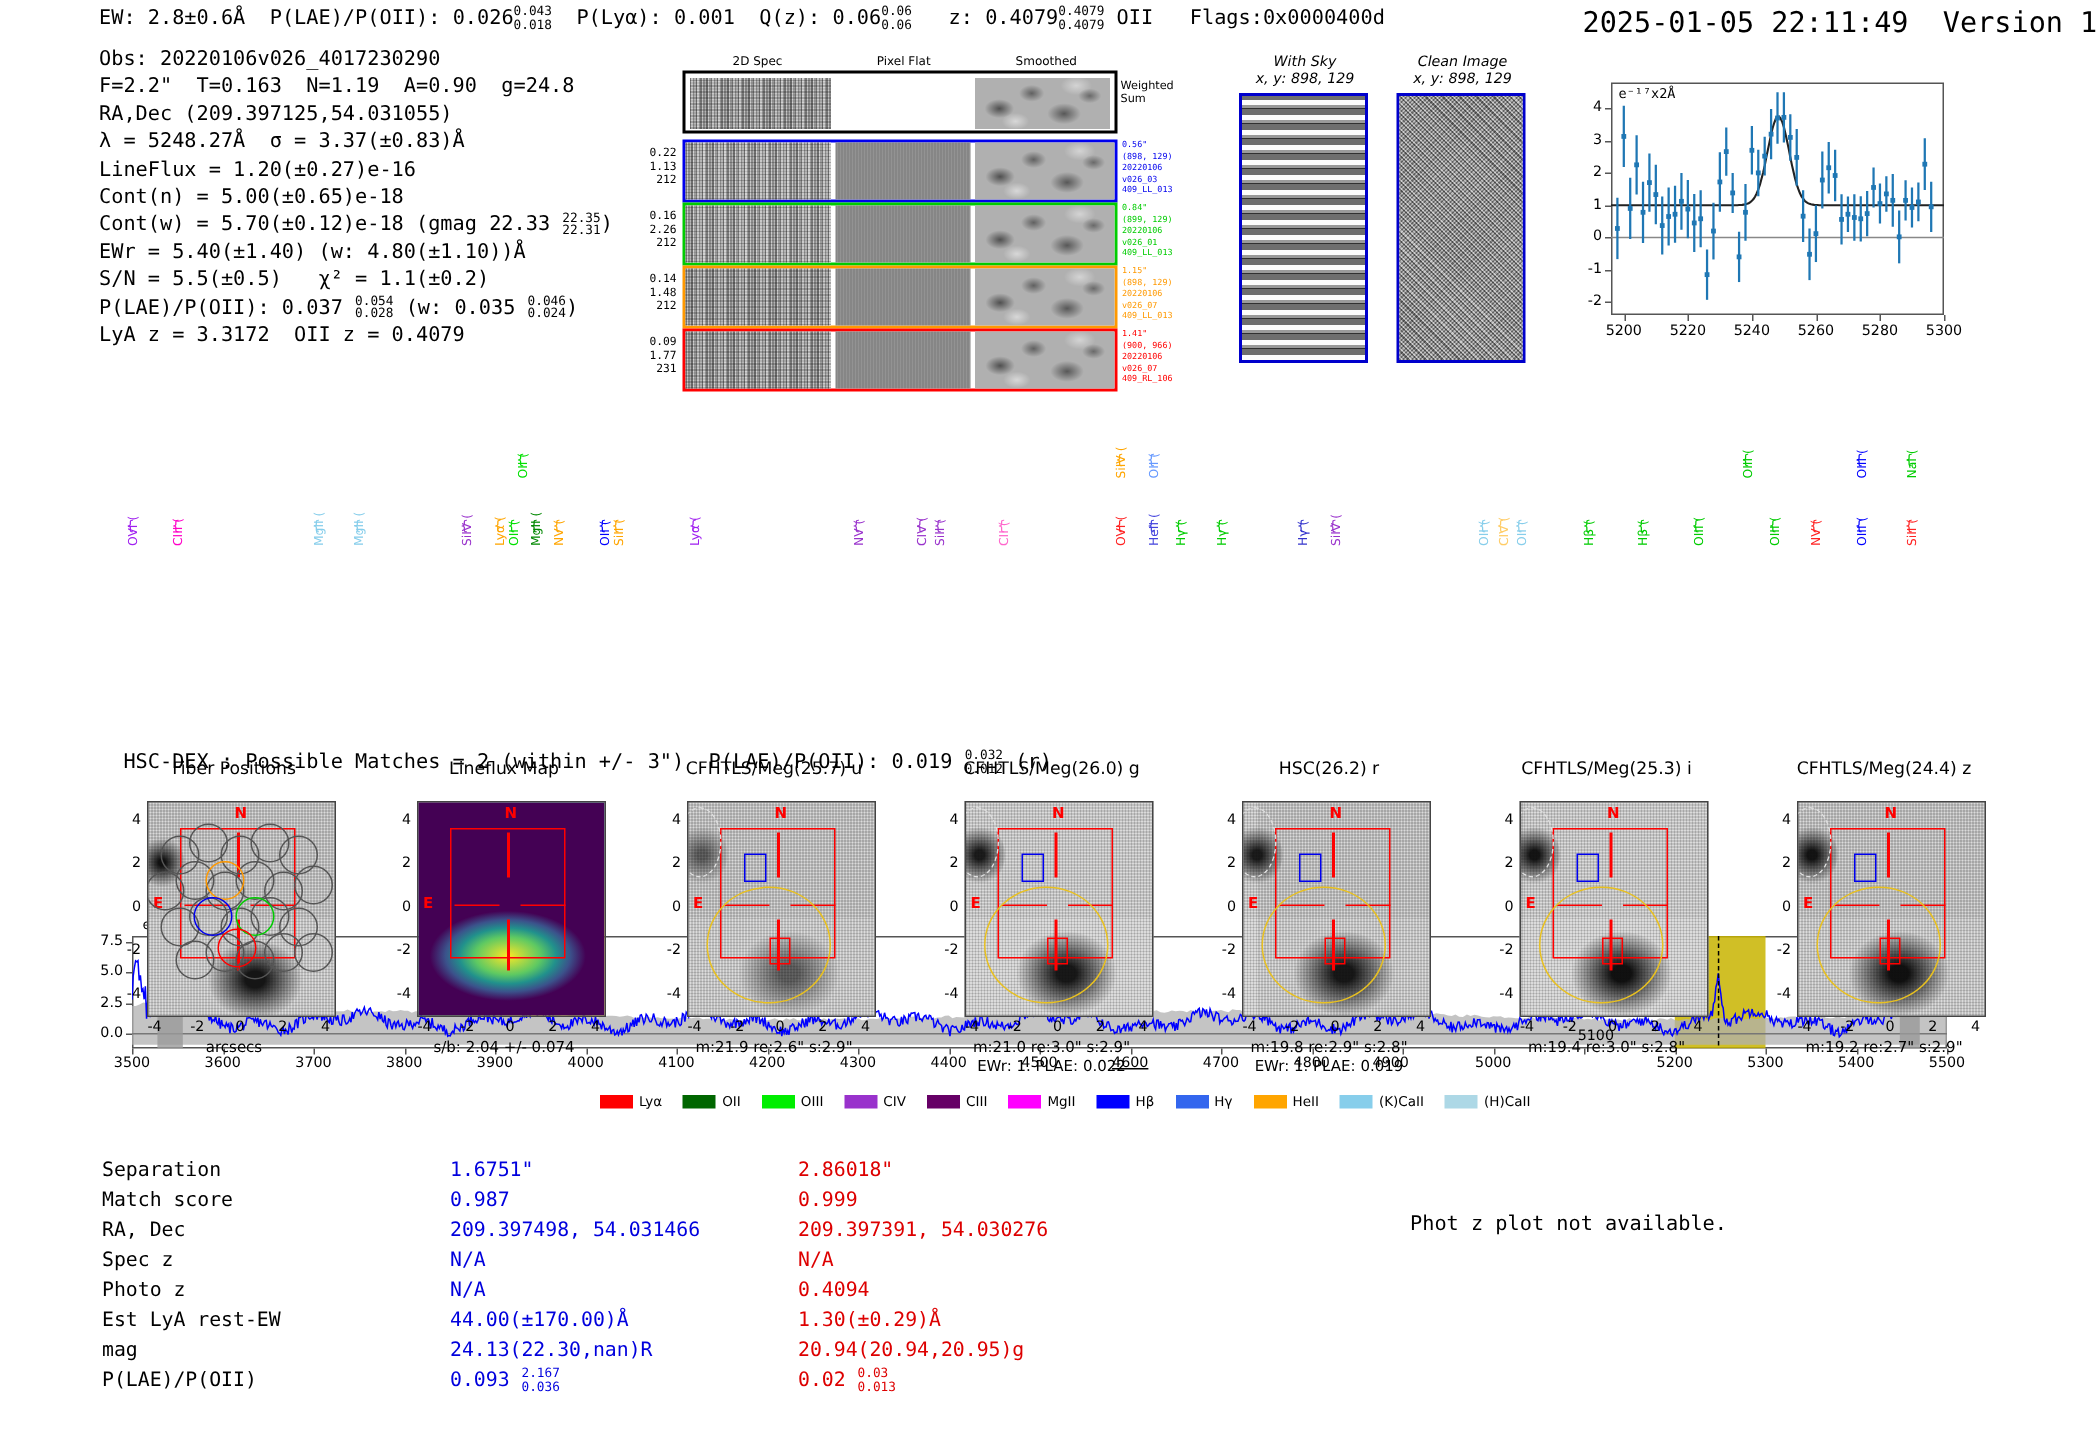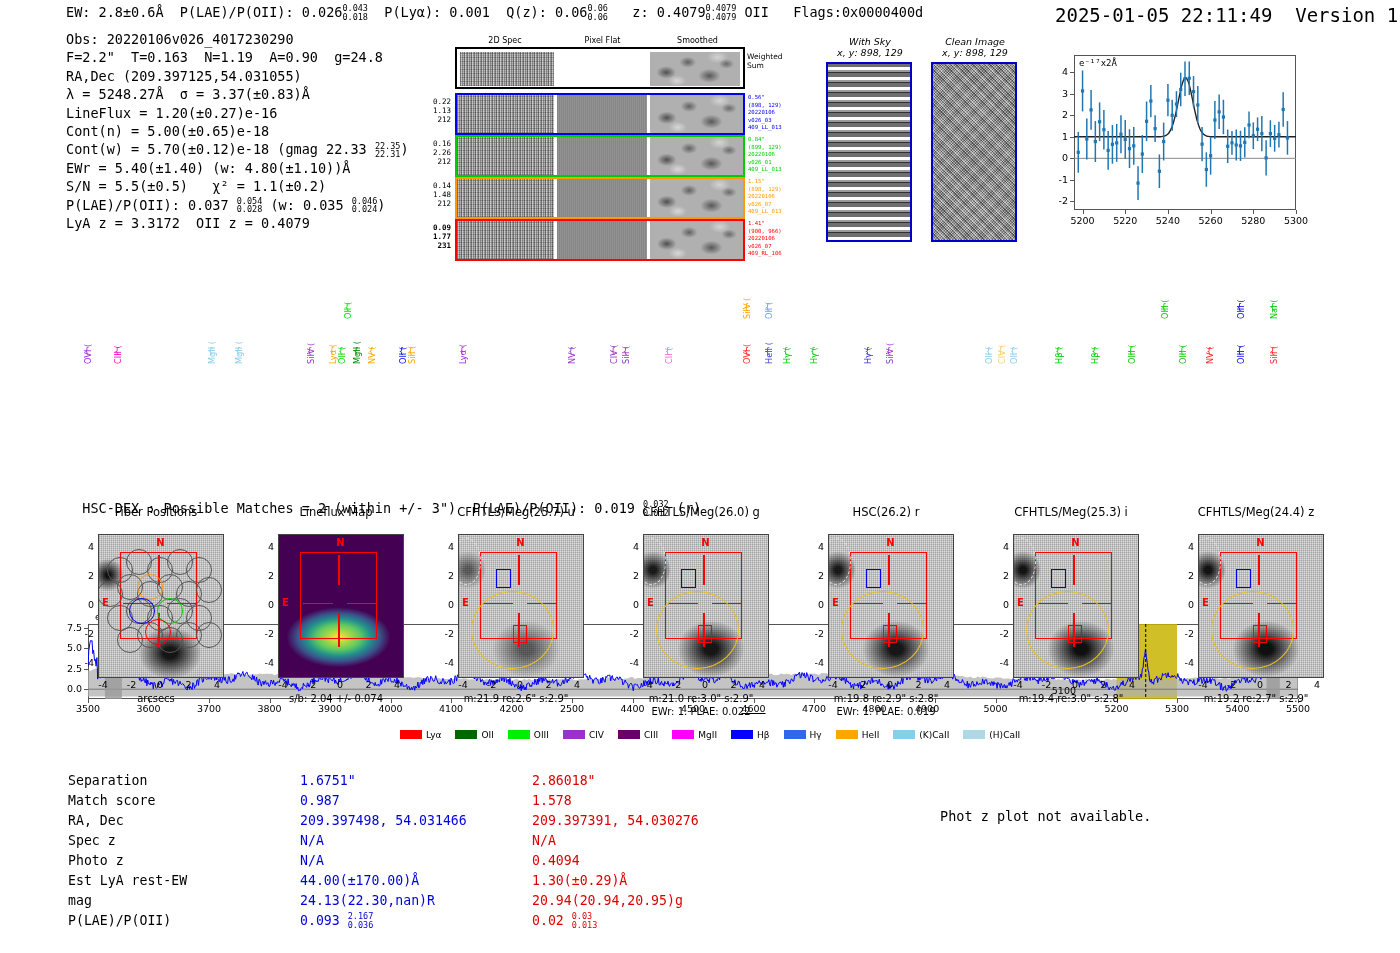--- a/index.html
+++ b/index.html
@@ -172,21 +172,21 @@
         <div>(898, 129)</div>
         <div>20220106</div>
         <div>v026_07</div>
         <div>409_LL_013</div>
       </div>
       <div class="abs" style="left:0px;top:183px;width:290px;height:42px;border:2px solid #ff0000;box-sizing:border-box;">
         <div class="abs noise" style="left:0px;top:0px;width:97px;height:100%;"></div>
         <div class="abs flat" style="left:100px;top:0px;width:90px;height:100%;"></div>
         <div class="abs smooth" style="left:193px;top:0px;width:93px;height:100%;"></div>
       </div>
-      <div class="rowlbl" style="left:-42px;top:187px;width:38px;font-weight:bold;">
+      <div class="rowlbl" style="left:-42px;top:187px;width:38px;">
         <div>0.09</div>
         <div>1.77</div>
         <div>231</div>
       </div>
       <div class="rowrgt" style="left:293px;top:184px;width:50px;color:#ff0000;">
         <div>1.41"</div>
         <div>(900, 966)</div>
         <div>20220106</div>
         <div>v026_07</div>
         <div>409_RL_106</div>
@@ -449,21 +449,21 @@
       <div class="ticklbl sans" style="left:249.5px;top:431px;width:40px;text-align:center;">3800</div>
       <div class="tick" style="left:330px;top:427px;width:1px;height:4px;"></div>
       <div class="ticklbl sans" style="left:310px;top:431px;width:40px;text-align:center;">3900</div>
       <div class="tick" style="left:390.5px;top:427px;width:1px;height:4px;"></div>
       <div class="ticklbl sans" style="left:370.5px;top:431px;width:40px;text-align:center;">4000</div>
       <div class="tick" style="left:451px;top:427px;width:1px;height:4px;"></div>
       <div class="ticklbl sans" style="left:431px;top:431px;width:40px;text-align:center;">4100</div>
       <div class="tick" style="left:511.5px;top:427px;width:1px;height:4px;"></div>
       <div class="ticklbl sans" style="left:491.5px;top:431px;width:40px;text-align:center;">4200</div>
       <div class="tick" style="left:572px;top:427px;width:1px;height:4px;"></div>
-      <div class="ticklbl sans" style="left:552px;top:431px;width:40px;text-align:center;">2500</div>
+      <div class="ticklbl sans" style="left:552px;top:431px;width:40px;text-align:center;">4300</div>
       <div class="tick" style="left:632.5px;top:427px;width:1px;height:4px;"></div>
       <div class="ticklbl sans" style="left:612.5px;top:431px;width:40px;text-align:center;">4400</div>
       <div class="tick" style="left:693px;top:427px;width:1px;height:4px;"></div>
       <div class="ticklbl sans" style="left:673px;top:431px;width:40px;text-align:center;">4500</div>
       <div class="tick" style="left:753.5px;top:427px;width:1px;height:4px;"></div>
       <div class="ticklbl sans" style="left:733.5px;top:431px;width:40px;text-align:center;text-decoration:underline;">4600</div>
       <div class="tick" style="left:814px;top:427px;width:1px;height:4px;"></div>
       <div class="ticklbl sans" style="left:794px;top:431px;width:40px;text-align:center;">4700</div>
       <div class="tick" style="left:874.5px;top:427px;width:1px;height:4px;"></div>
       <div class="ticklbl sans" style="left:854.5px;top:431px;width:40px;text-align:center;">4800</div>
@@ -779,21 +779,21 @@
 <table id="match-table" class="mono">
     <tbody id="match-tbody">
       <tr>
         <td style="width: 230px;">Separation</td>
         <td class="c-blue" style="width: 230px;">1.6751"</td>
         <td class="c-red">2.86018"</td>
       </tr>
       <tr>
         <td style="width: 230px;">Match score</td>
         <td class="c-blue" style="width: 230px;">0.987</td>
-        <td class="c-red">1.578</td>
+        <td class="c-red">0.999</td>
       </tr>
       <tr>
         <td style="width: 230px;">RA, Dec</td>
         <td class="c-blue" style="width: 230px;">209.397498, 54.031466</td>
         <td class="c-red">209.397391, 54.030276</td>
       </tr>
       <tr>
         <td style="width: 230px;">Spec z</td>
         <td class="c-blue" style="width: 230px;">N/A</td>
         <td class="c-red">N/A</td>

